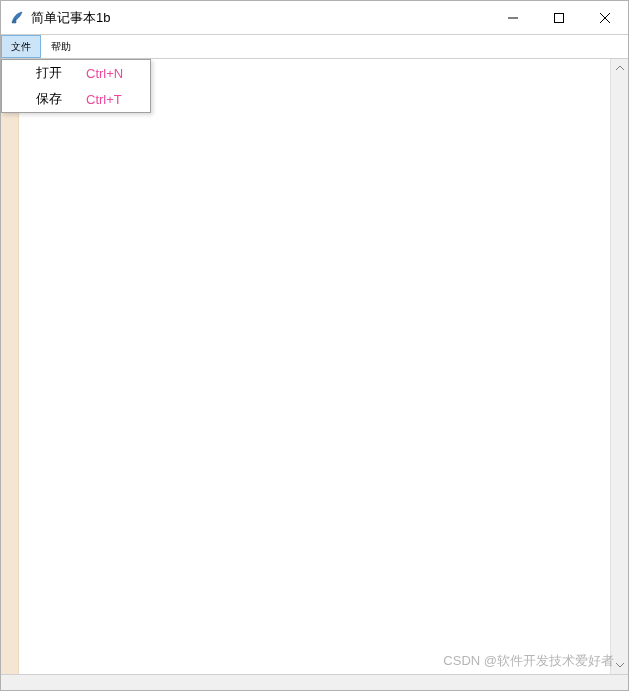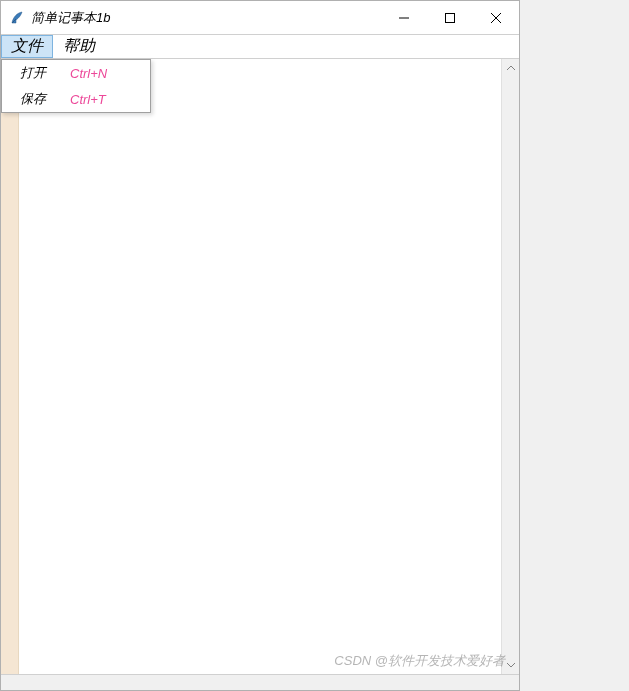--- a/index.html
+++ b/index.html
@@ -3,28 +3,27 @@
   <meta charset="utf-8">
   <style>
     * { box-sizing: border-box; }
     body {
       margin: 0;
       padding: 0;
       font-family: "Microsoft YaHei", "SimSun", Arial, sans-serif;
       background: #f0f0f0;
     }
     .window {
-      width: 520px;
+      width: 629px;
       height: 691px;
       background: #ffffff;
       border: 1px solid #b0b0b0;
       position: relative;
       display: flex;
       flex-direction: column;
-      font-style: italic;
     }
     .titlebar {
       height: 34px;
       background: #ffffff;
       border-bottom: 1px solid #d0d0d0;
       display: flex;
       align-items: center;
       position: relative;
     }
     .app-icon {
@@ -59,40 +58,41 @@
     .menubar {
       height: 24px;
       background: #ffffff;
       border-bottom: 1px solid #d0d0d0;
       display: flex;
       align-items: stretch;
       position: relative;
     }
     .menu-item {
       padding: 0 10px;
-      font-size: 16px;
+      font-size: 10px;
       color: #000000;
       display: flex;
       align-items: center;
       cursor: default;
     }
     .menu-item.active {
       background: #cce4f7;
       border: 1px solid #7eb4e0;
       padding: 0 9px;
     }
     .dropdown {
       position: absolute;
       left: 0;
       top: 58px;
       background: #ffffff;
       border: 1px solid #a0a0a0;
       box-shadow: 2px 2px 4px rgba(0,0,0,0.15);
       z-index: 100;
       min-width: 150px;
+      padding-left: 16px;
     }
     .dropdown-item {
       display: flex;
       align-items: center;
       padding: 4px 12px 4px 18px;
       font-size: 13px;
       color: #000000;
       cursor: default;
       gap: 16px;
     }

